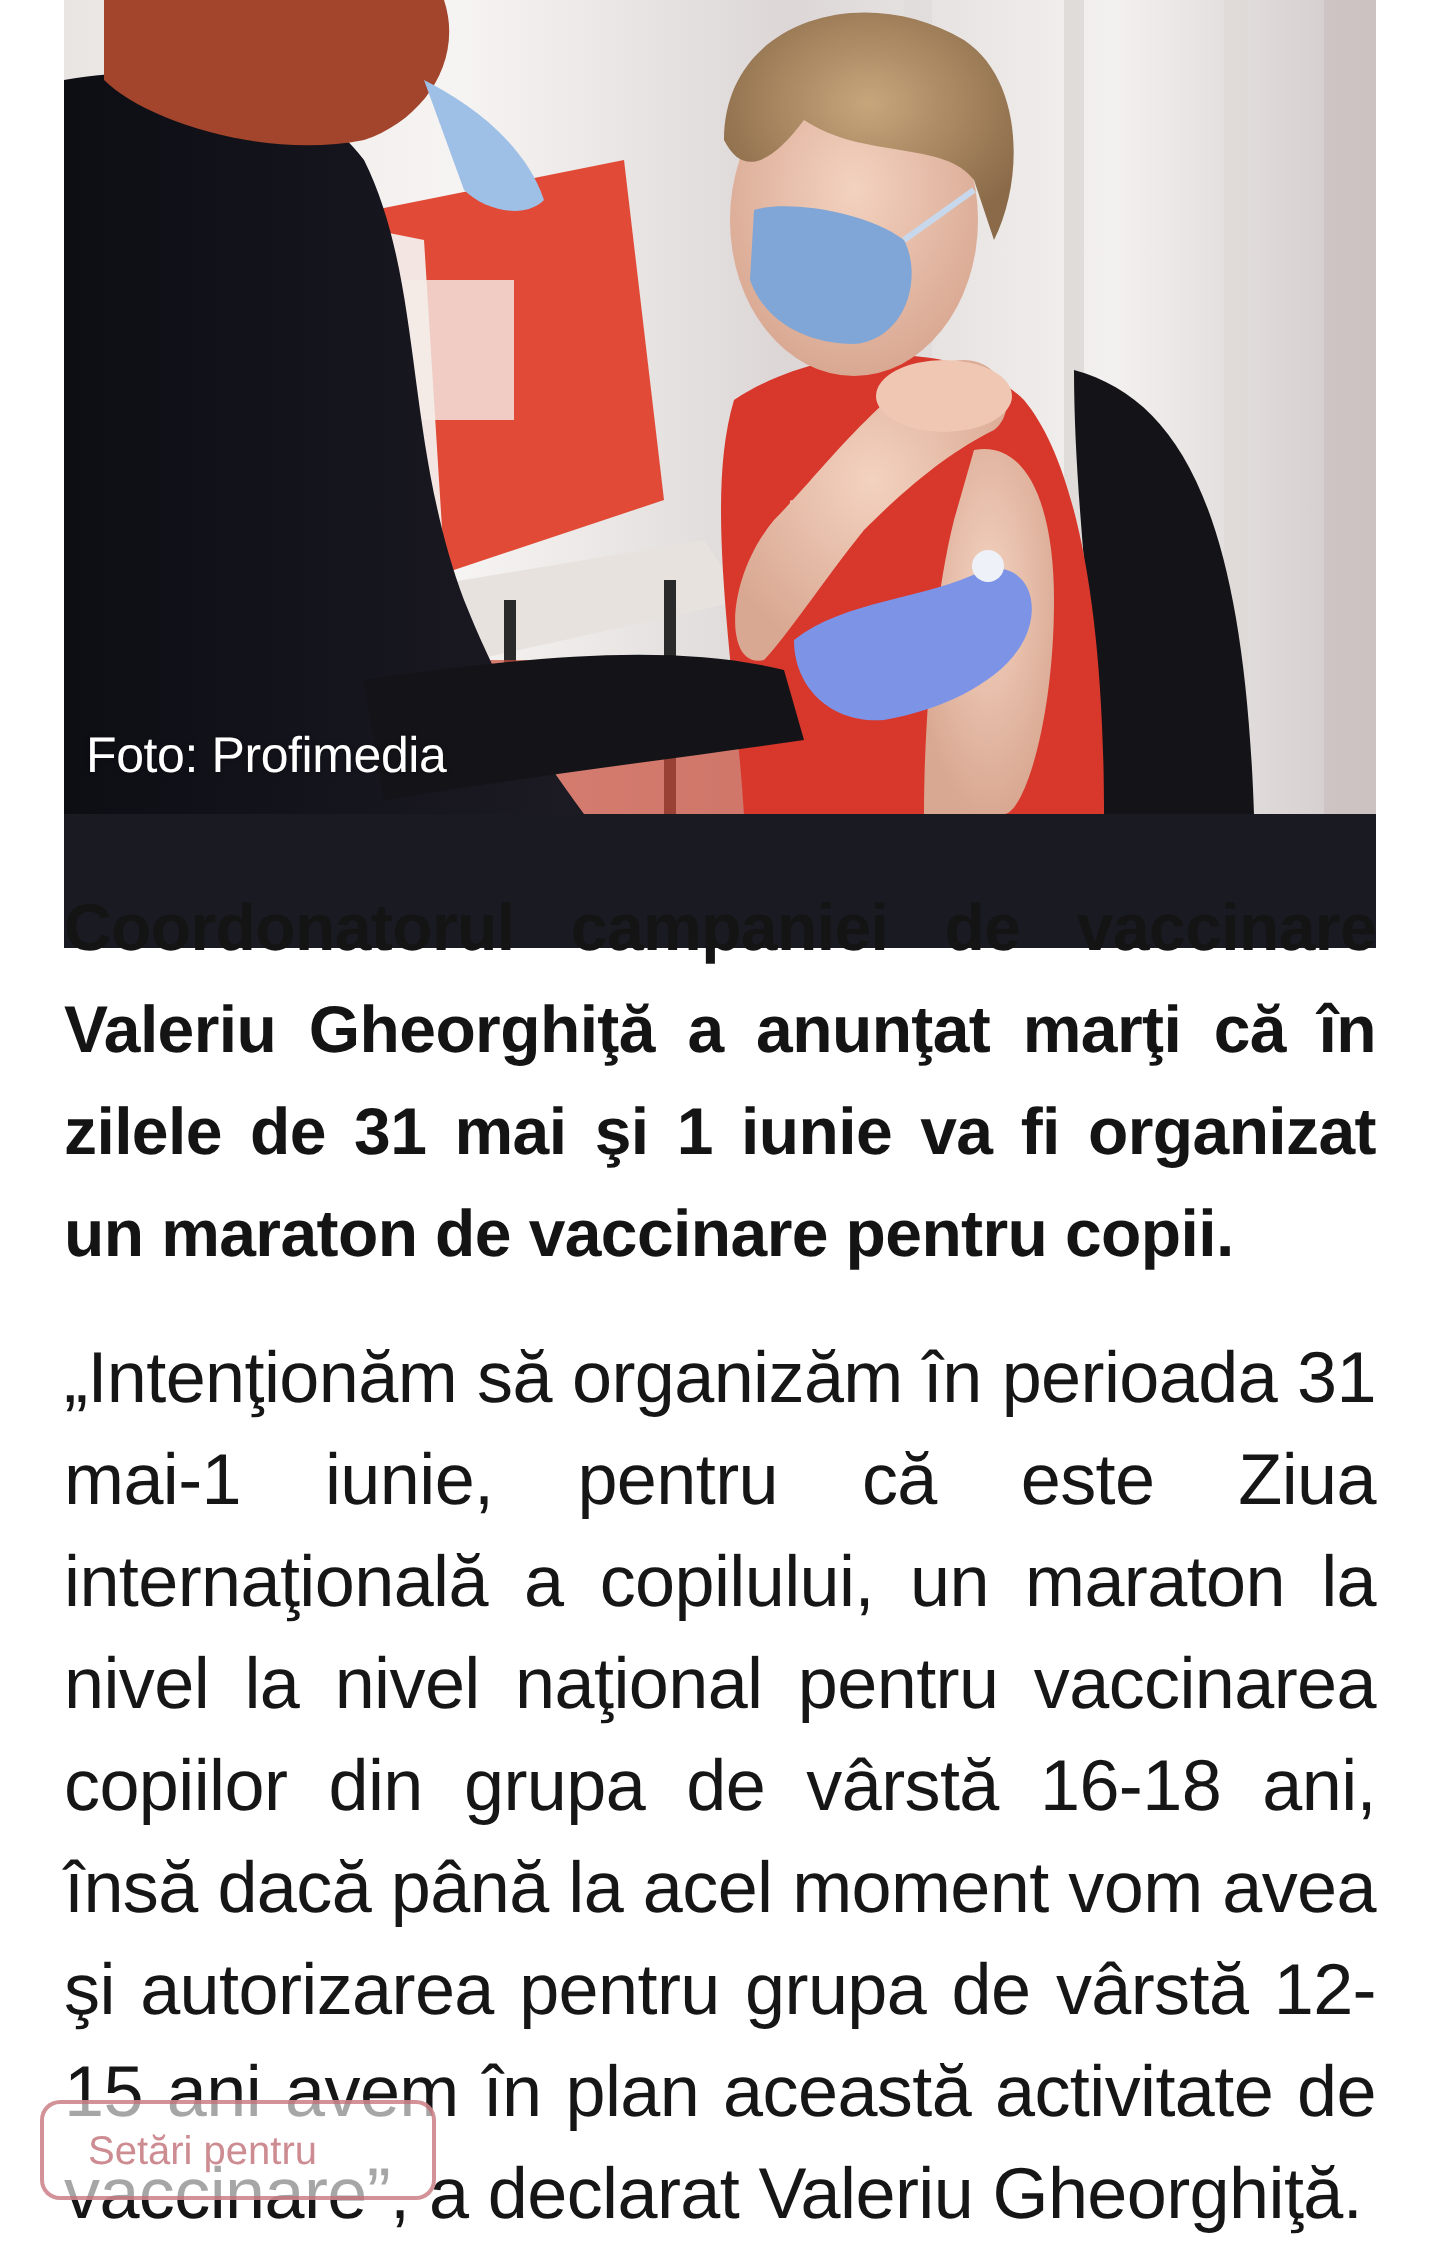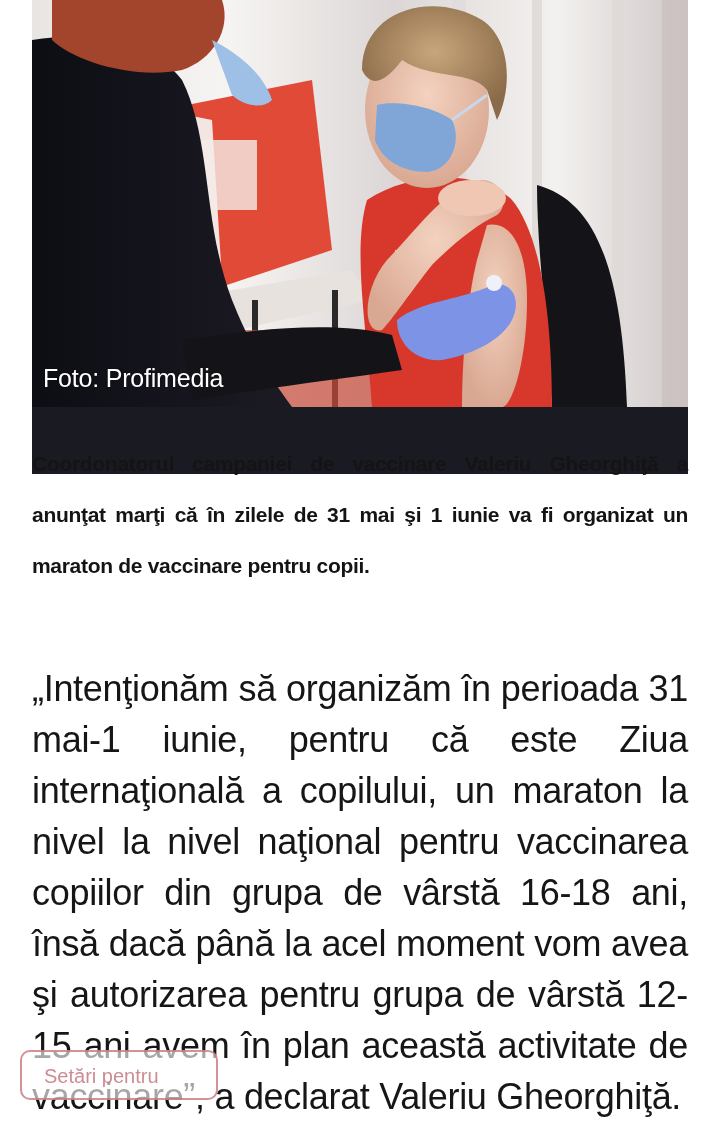--- a/index.html
+++ b/index.html
@@ -47,21 +47,21 @@
     letter-spacing: -0.2px;
     white-space: nowrap;
     text-shadow: 0 0 2px rgba(0,0,0,0.4);
   }
   .lead {
     position: absolute;
     left: 32px;
     top: 438px;
     width: 656px;
     margin: 0;
-    font-size: 21px;
+    font-size: 33px;
     line-height: 51px;
     font-weight: bold;
     text-align: justify;
     text-align-last: left;
     color: #141414;
     letter-spacing: -0.3px;
   }
   .body-text {
     position: absolute;
     left: 32px;

